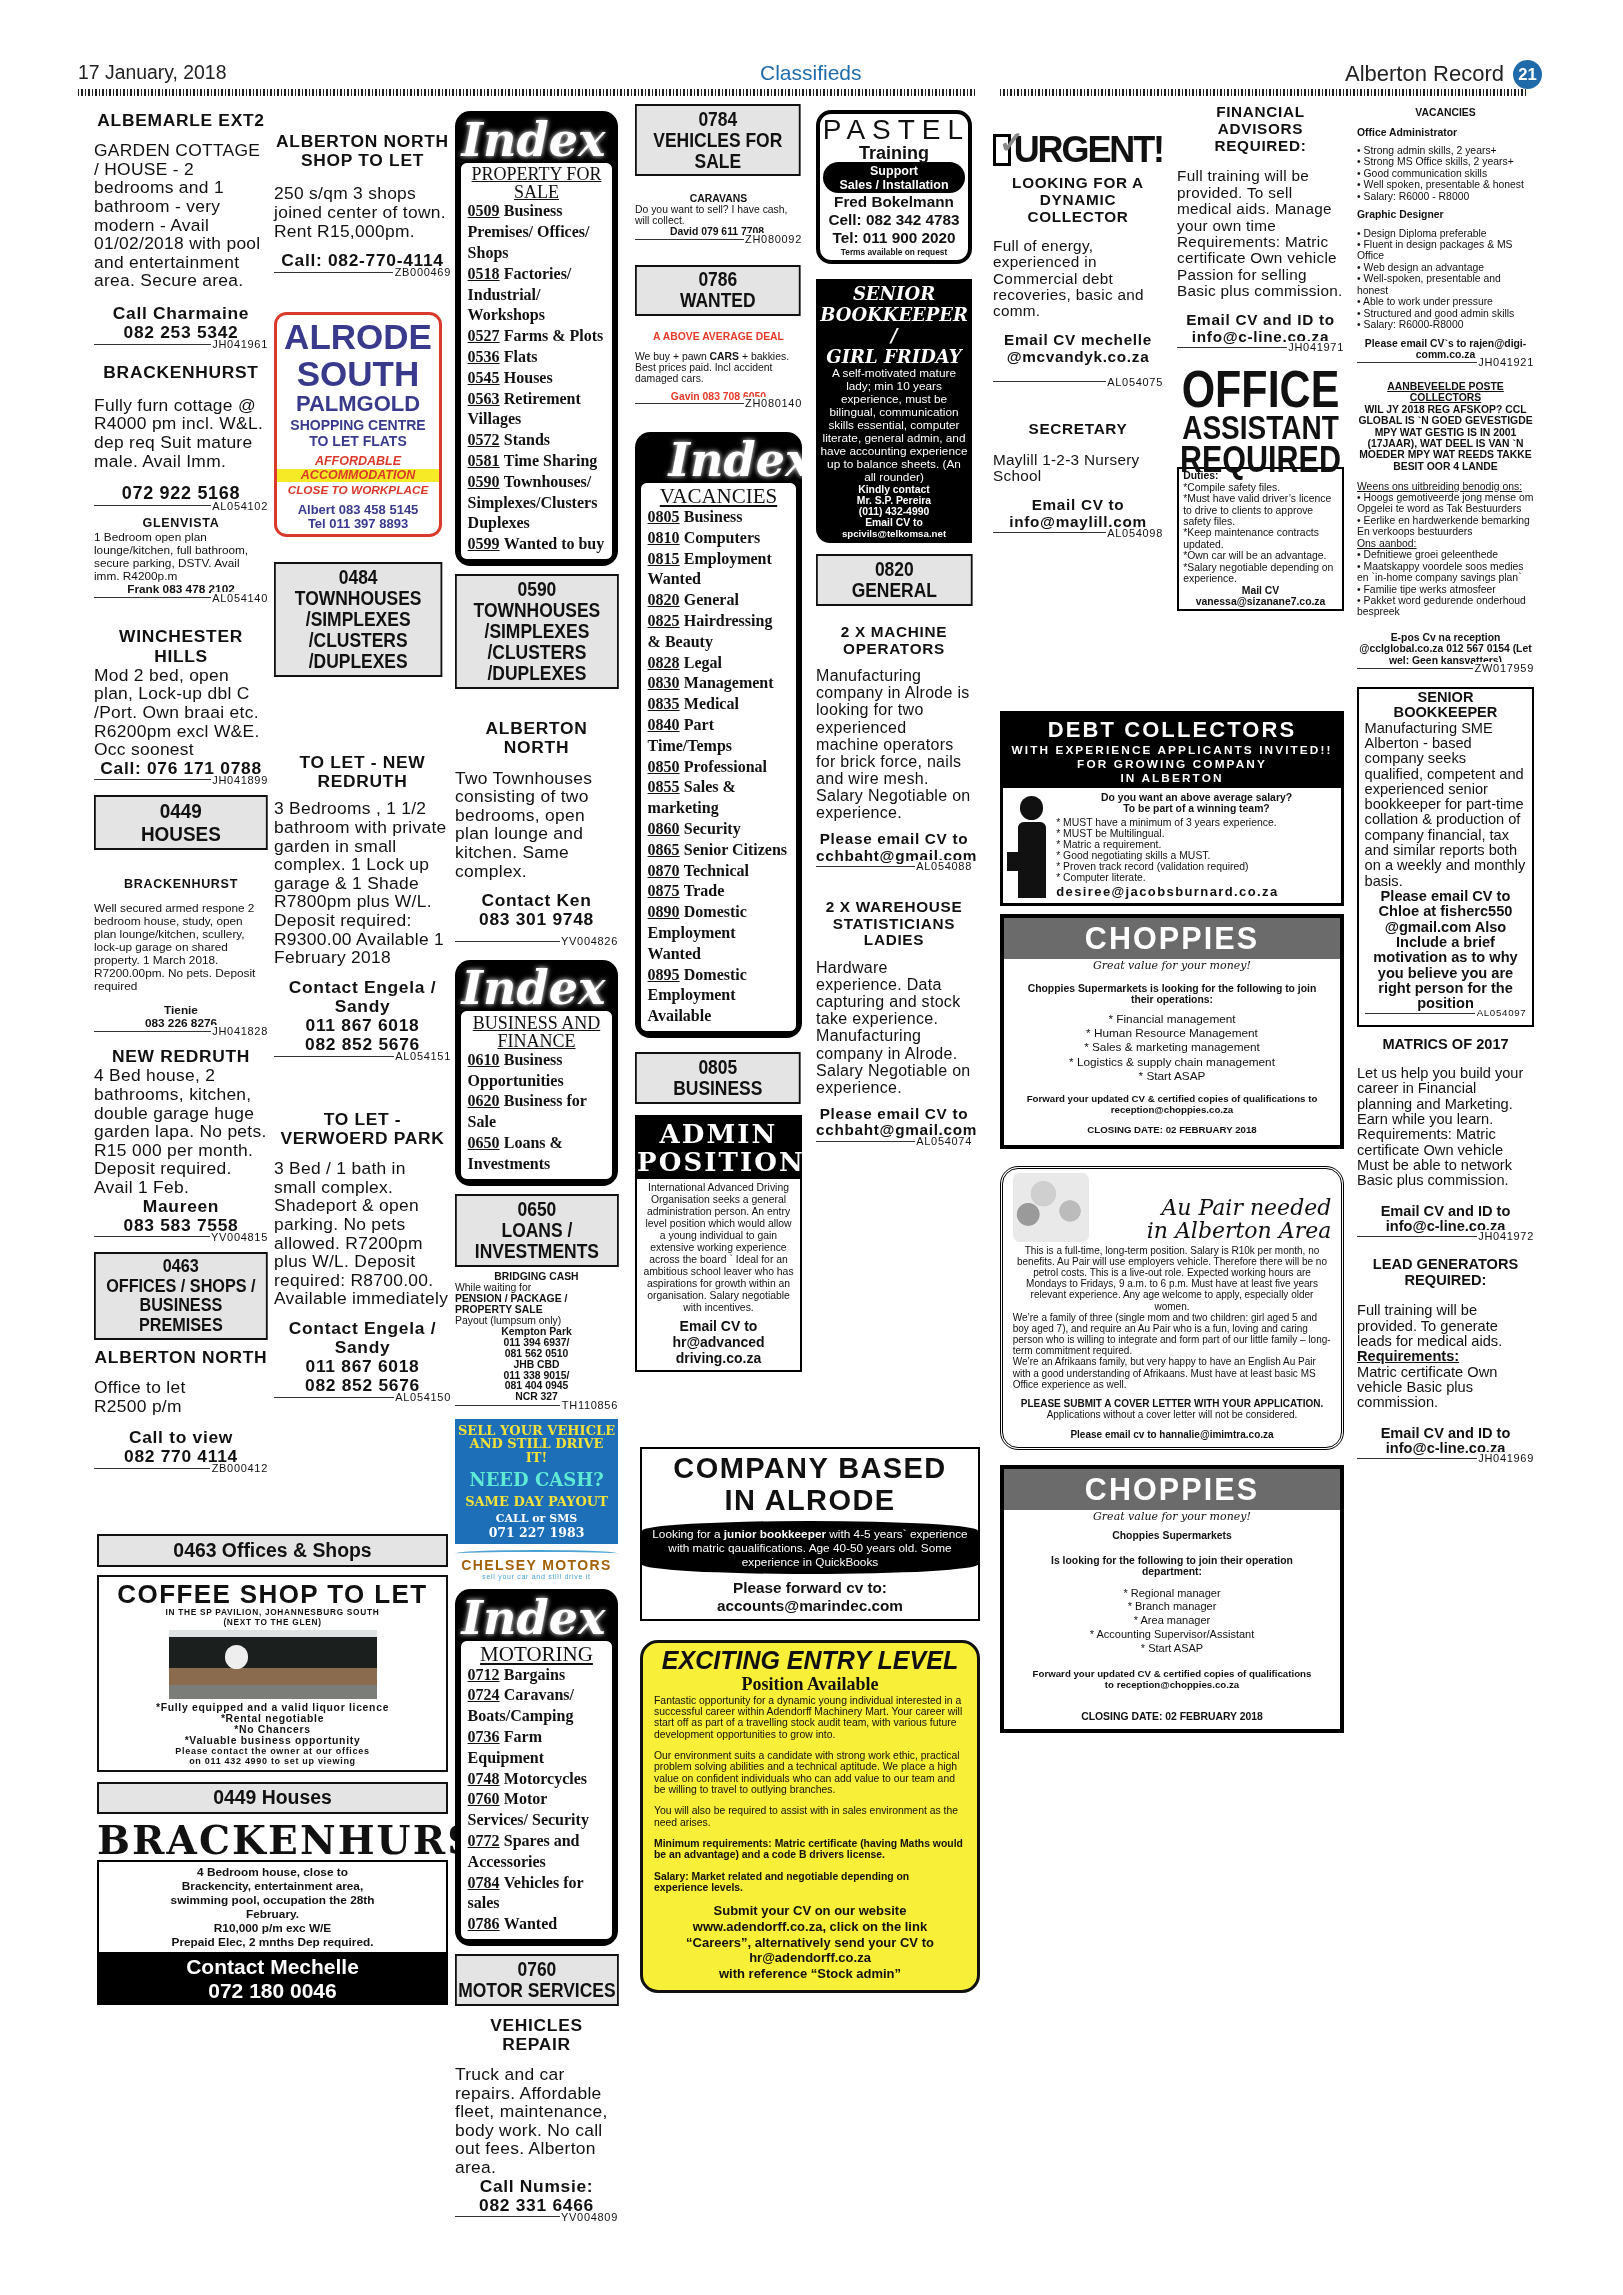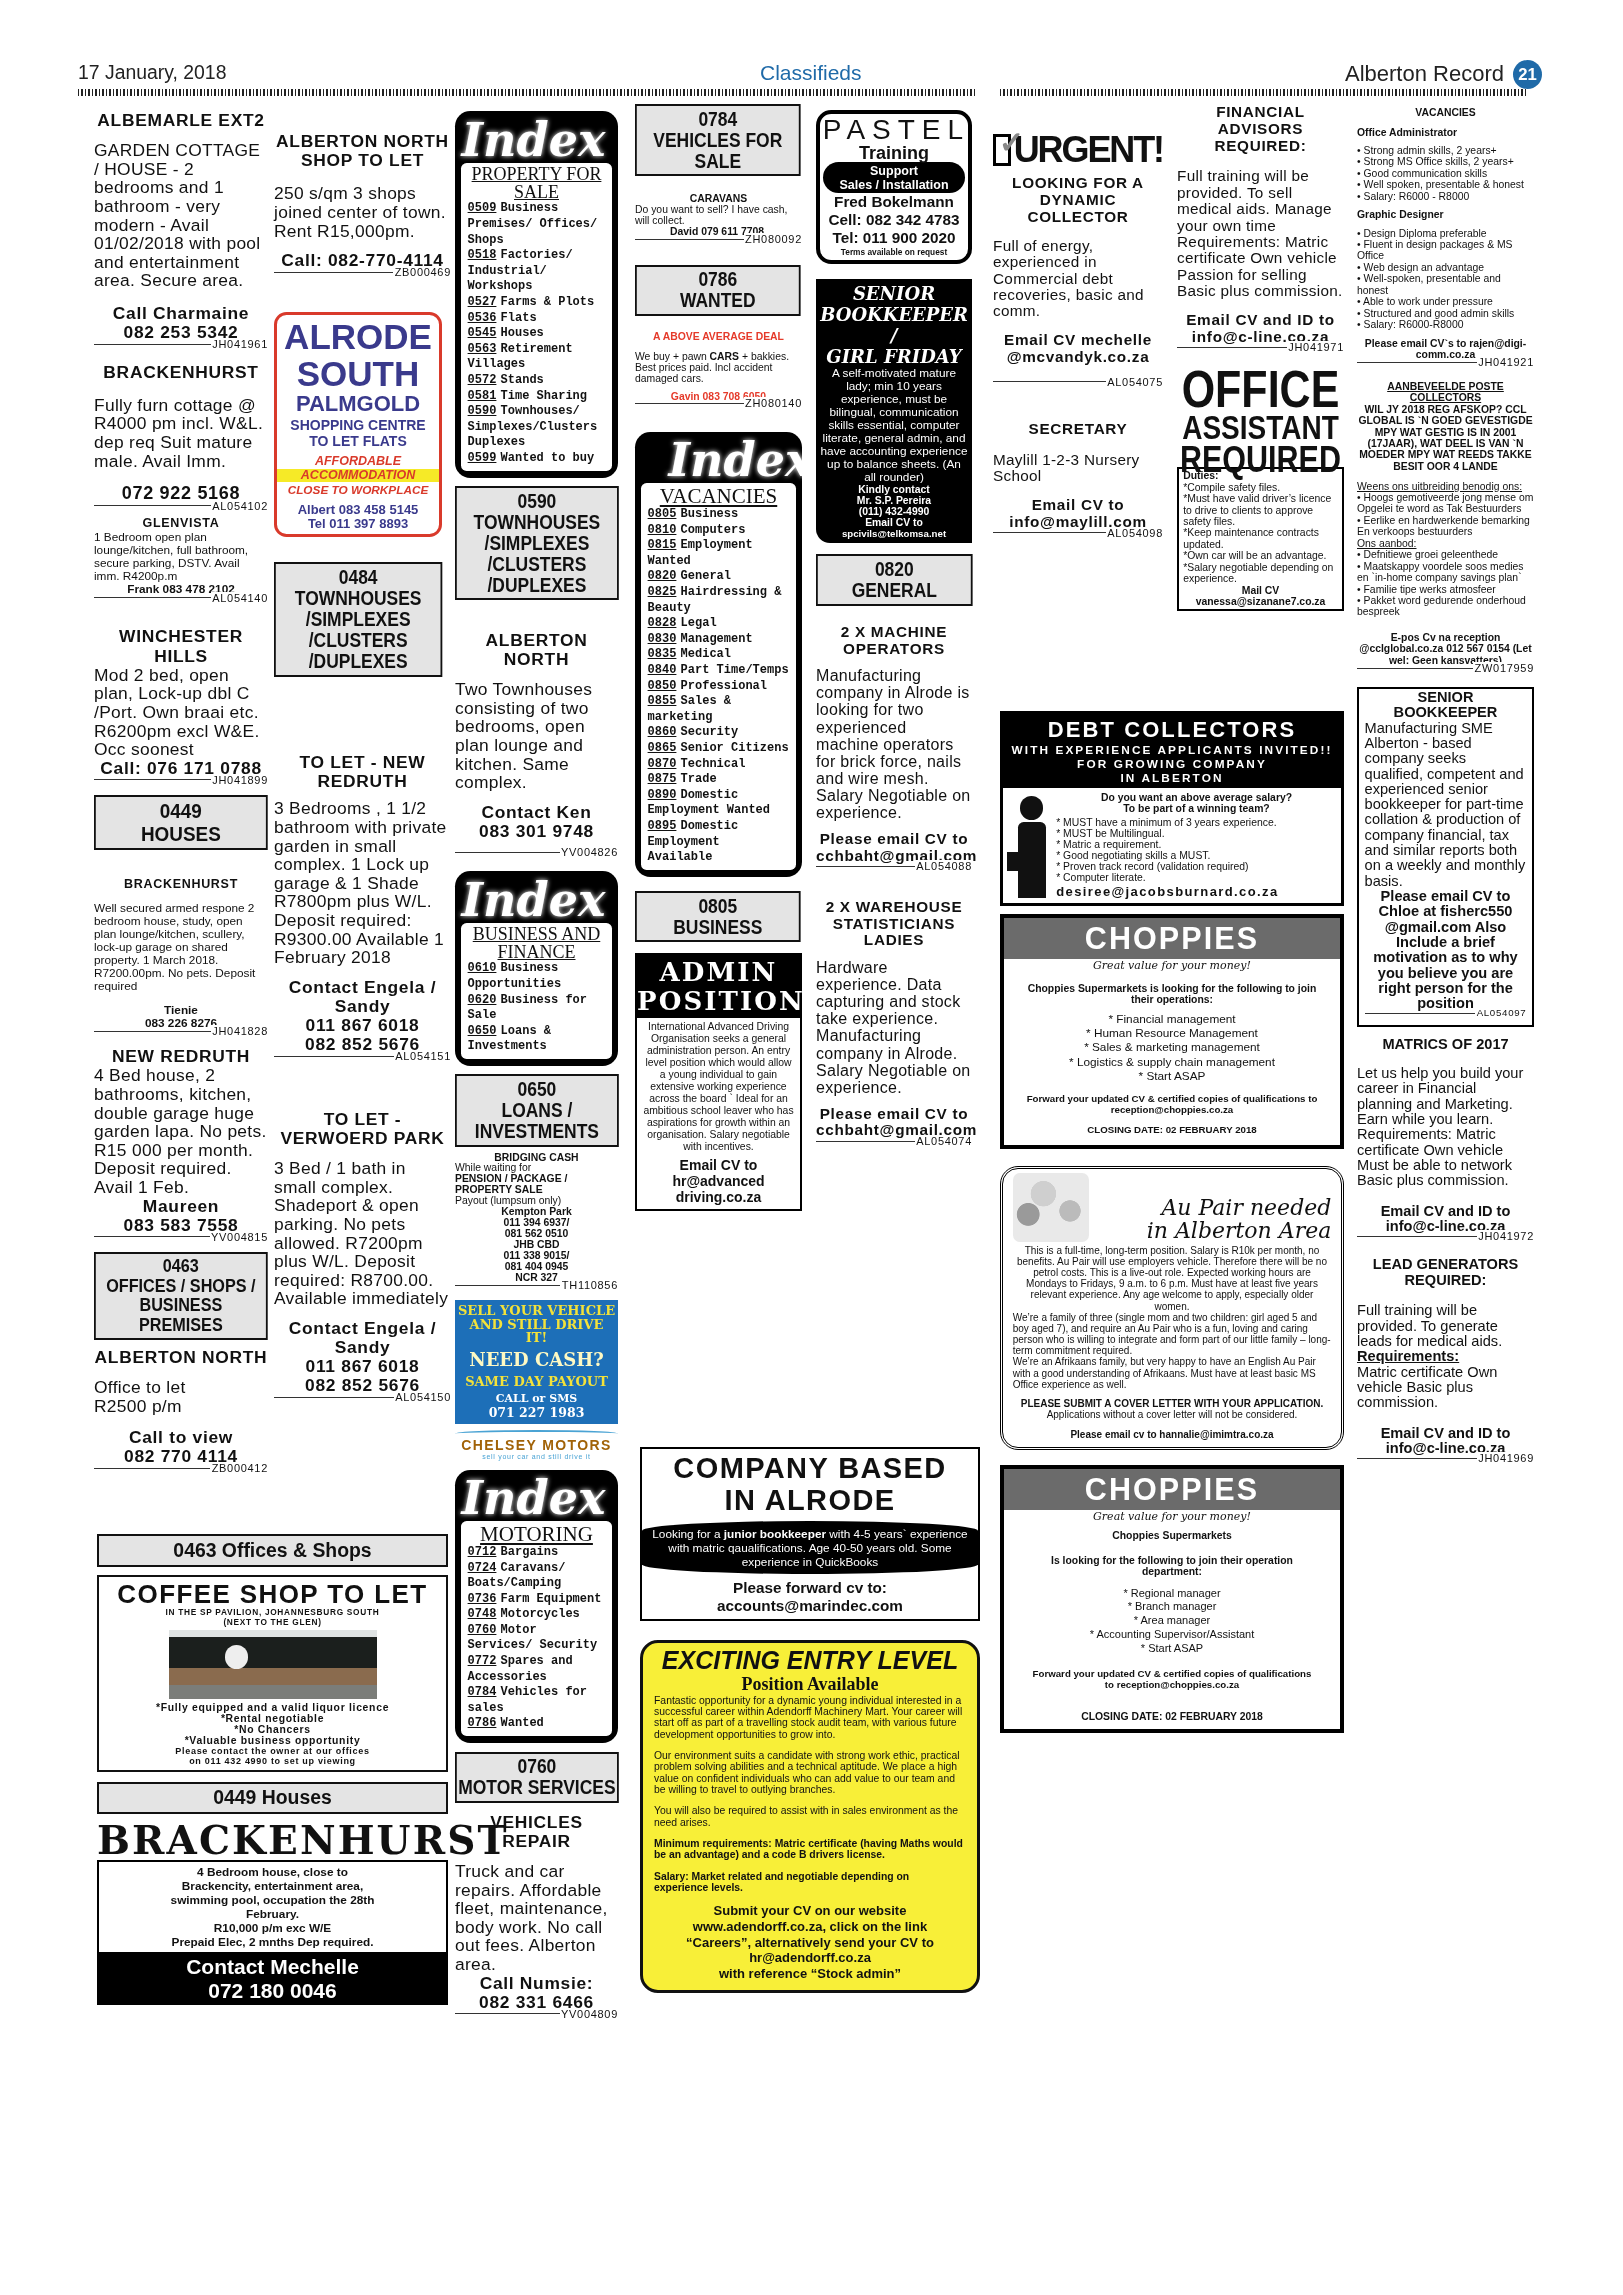--- a/index.html
+++ b/index.html
@@ -18,21 +18,21 @@
   .tx{font-size:17.4px;line-height:1.07;letter-spacing:0.3px}
   .sm{font-size:11.8px;line-height:1.1}
   .ref{font-size:11px;text-align:right;border-top:0.7px solid #333;margin-top:1.4px;line-height:1;letter-spacing:0.7px}
   .ref span{background:#fff;position:relative;top:-5.6px;padding-left:1.4px}
   .catbox{border:2.8px solid #111;background:#e4e4e4;text-align:center;font-family:"Liberation Sans",sans-serif;font-weight:bold;font-size:21px;line-height:1.08;padding:2.8px 1.4px;transform:scaleX(.9);transform-origin:left}
   .catbar{border:2.1px solid #111;background:#e4e4e4;text-align:center;font-weight:bold;font-size:19.4px;padding:2.8px}
   .idx{background:#000;border-radius:15.3px;padding:5.6px 5.6px 7px}
   .idx .t{color:#fff;font-family:"DejaVu Serif",serif;font-style:italic;font-weight:bold;font-size:46px;text-align:right;padding-right:7px;text-shadow:0 0 5.6px #fff;line-height:1}
   .idx .in{background:#fff;border-radius:5.6px;padding:2.8px 7px 4.2px}
   .idx .cat{font-family:"Liberation Serif",serif;font-size:22px;text-align:center;text-decoration:underline;line-height:1}
-  .idx .row{font-family:Liberation Mono, monospace;font-weight:bold;font-size:12px;line-height:1.3}
+  .idx .row{font-family:Liberation Serif, serif;font-weight:bold;font-size:16px;line-height:1.3}
   .idx .row u{margin-right:4.2px}
   .blk{background:#000;color:#fff}
 </style>
 </head>
 <body>
 
 <div class="hdr">
   <span class="date">17 January, 2018</span>
   <span class="sec">Classifieds</span>
   <span class="pub">Alberton Record</span>
@@ -227,21 +227,21 @@
       <div class="c b">011 394 6937/</div>
     <div class="c b">081 562 0510</div>
       <div class="c b">JHB CBD</div>
     <div class="c b">011 338 9015/</div>
       <div class="c b">081 404 0945</div>
     <div class="c b">NCR 327</div>
     <div class="ref"><span>TH110856</span></div>
   </div>
   <div style="background:#1d6fb8;text-align:center;font-weight:900;padding:4.2px 2.8px;margin-top:2.8px;font-family:'DejaVu Serif',serif">
     <div style="color:#f3e23a;font-size:13px;line-height:1.05">SELL YOUR VEHICLE AND STILL DRIVE IT!</div>
-    <div style="color:#fef9c3;font-size:18px;margin-top:4.2px">NEED CASH?</div>
+    <div style="color:#5eead4;font-size:18px;margin-top:4.2px">NEED CASH?</div>
     <div style="color:#f3e23a;font-size:13px;margin-top:4.2px">SAME DAY PAYOUT</div>
     <div style="color:#fff;font-size:11px;margin-top:2.8px">CALL or SMS</div>
     <div style="color:#fff;font-size:12.5px">071 227 1983</div>
   </div>
   <div style="text-align:center;margin-top:5.6px">
     <div style="height:7px;border-top:2.8px solid #4aa3d4;border-radius:50% 50% 0 0"></div>
     <div style="font-size:14px;color:#a16207;letter-spacing:1.4px;font-weight:bold">CHELSEY MOTORS</div>
     <div style="font-size:7px;color:#4aa3d4;letter-spacing:0.7px">sell your car and still drive it</div>
   </div>
   <div class="idx" style="margin-top:9.7px">

